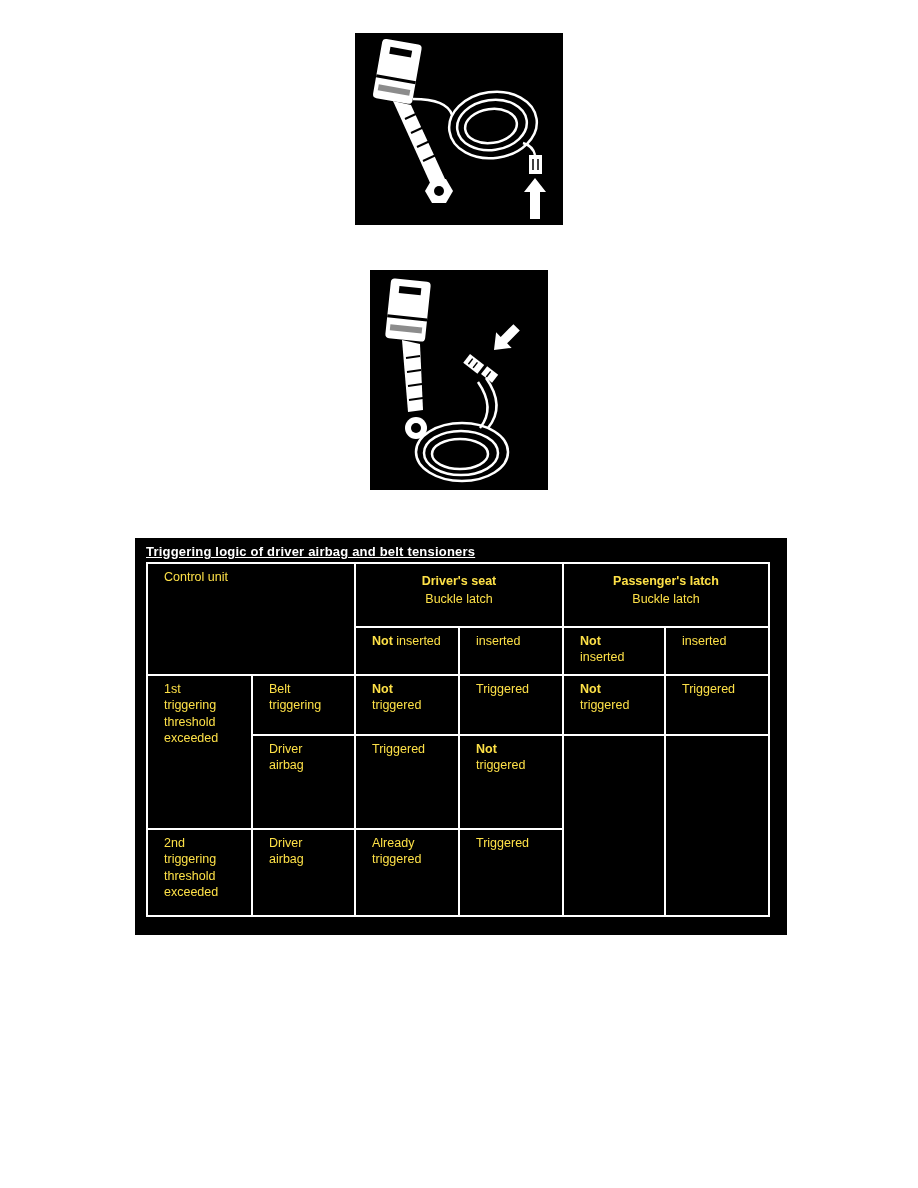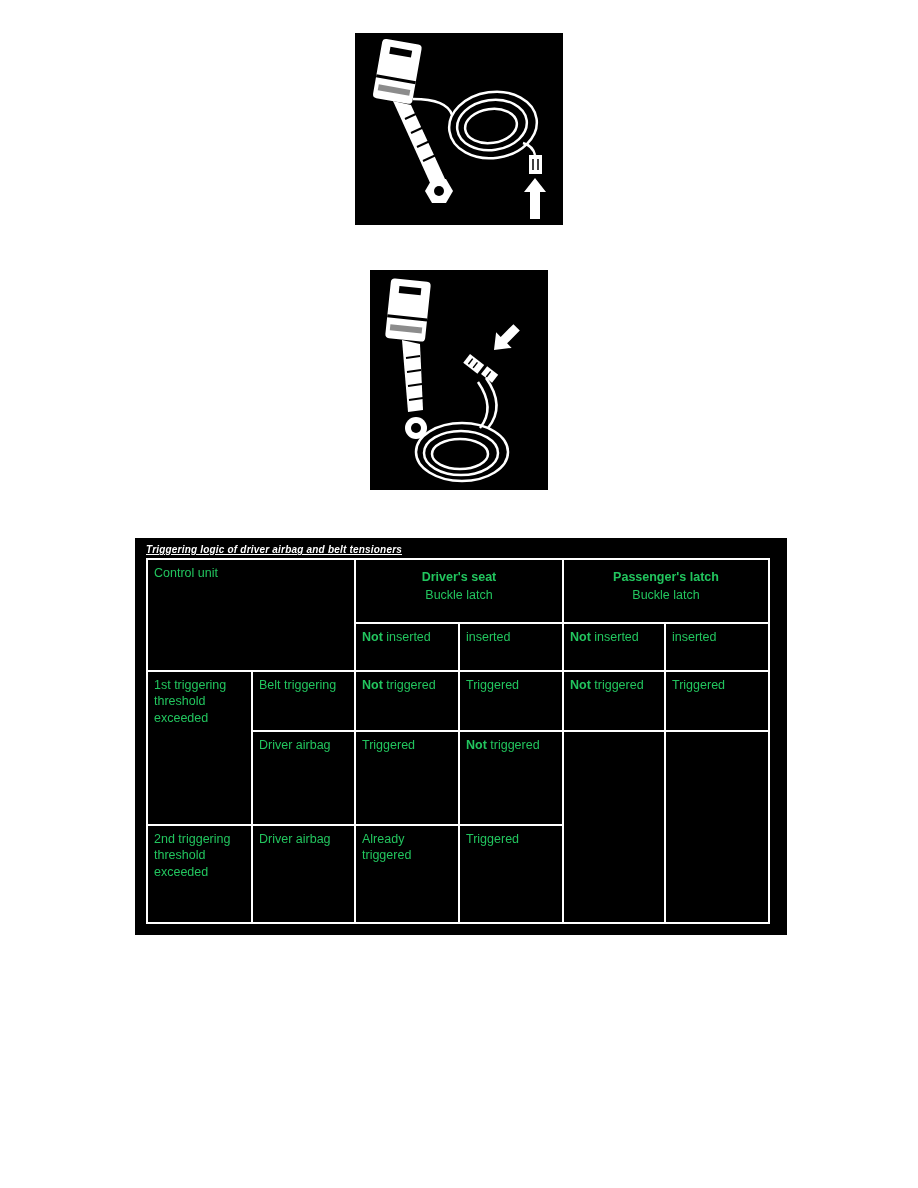--- a/index.html
+++ b/index.html
@@ -19,48 +19,47 @@
   .fig2 { left: 370px; top: 270px; width: 178px; height: 220px; }
 
   .panel {
     position: absolute;
     left: 135px; top: 538px;
     width: 652px; height: 397px;
     background: #000000;
     padding: 5px 8px;
   }
   .panel-title {
-    font-size: 10px;
+    font-size: 13px;
     font-weight: bold;
     text-decoration: underline;
     padding: 1px 0 3px 3px;
     letter-spacing: 0.2px;
     white-space: nowrap;
-    font-style: italic;
   }
   table.grid {
     border-collapse: collapse;
     table-layout: fixed;
     width: 622px;
     margin-left: 3px;
   }
   table.grid td {
     border: 2px solid #ffffff;
     vertical-align: top;
-    padding: 5px 6px;
+    padding: 5px 16px;
     font-size: 12.5px;
     line-height: 1.3;
-    color: #22c55e;
+    color: #fde047;
     overflow: hidden;
   }
   .trA { height: 64px; }
   .trB { height: 48px; }
   .tr1 { height: 60px; }
   .tr2 { height: 94px; }
-  .tr3 { height: 98px; }
+  .tr3 { height: 87px; }
   td.center { text-align: center; border-radius: 9px; }
   .seat-line { font-weight: bold; padding-top: 4px; }
   .latch-line { font-weight: normal; padding-top: 2px; }
 </style>
 </head>
 <body>
 
 <div class="figure fig1">
   <svg width="208" height="192" viewBox="0 0 208 192">
 

